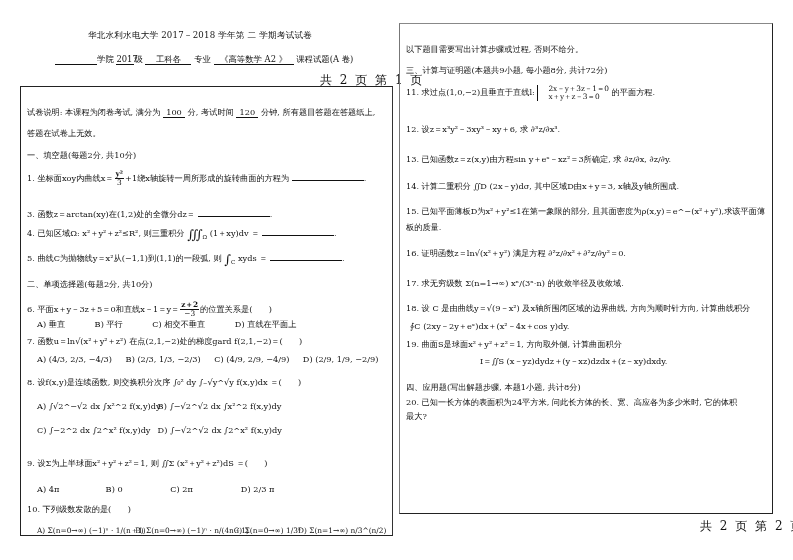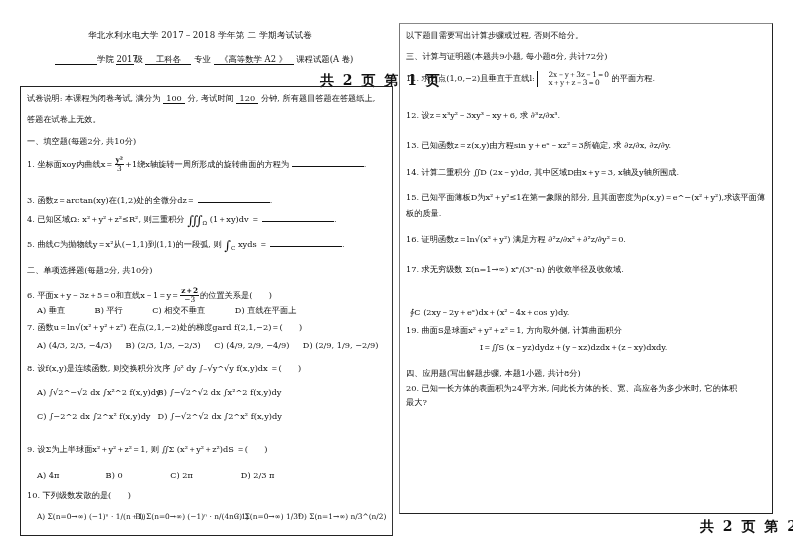--- a/index.html
+++ b/index.html
@@ -2,25 +2,25 @@
 <html><head>
 <meta charset="utf-8">
 <style>
   html, body { margin:0; padding:0; background:#ffffff; }
   body { width:793px; height:560px; position:relative; overflow:hidden;
          font-family:"DejaVu Serif", "Liberation Serif", serif; color:#111; font-size:8.2px; }
   .abs { position:absolute; white-space:nowrap; }
   .title { left:0; width:400px; text-align:center; top:30px; font-size:8.6px; letter-spacing:0.2px; }
   .subtitle { left:55px; top:54px; font-size:8.4px; }
   .u { display:inline-block; border-bottom:1px solid #111; text-align:center; line-height:10px; }
-  .pageno { font-size:14px; letter-spacing:2px;font-weight:bold; }
+  .pageno { font-size:12px; letter-spacing:2px; }
   .box { position:absolute; border:1.5px solid #222; box-sizing:border-box; }
   .box.left { left:20px; top:86px; width:373px; height:450px; border-right-color:#333; }
   .box.right { left:399px; top:23px; width:374px; height:491px; border-left-color:#777; border-top-color:#888; }
-  .line { position:absolute; left:6px; white-space:nowrap; line-height:11px; }
+  .line { position:absolute; left:6px; white-space:nowrap; line-height:11px;margin-top:14px; }
   .blank { display:inline-block; border-bottom:1px solid #111; height:9px; vertical-align:baseline; }
   .frac { display:inline-block; vertical-align:middle; text-align:center; font-size:7.4px; line-height:8px; margin:0 1px; }
   .frac .n { display:block; border-bottom:0.8px solid #111; padding:0 1px;font-weight:bold; }
   .frac .d { display:block; padding:0 1px; }
   .int { font-size:13px; vertical-align:middle; }
   .sub { font-size:5.5px; vertical-align:-3px; }
   .opt { display:inline-block; }
 </style>
 </head>
 <body>
@@ -123,20 +123,21 @@
     </span>
     <span>的平面方程.</span>
   </div>
   <div class="line" style="top:86px">12. 设z＝x³y²－3xy³－xy＋6, 求 ∂³z/∂x³.</div>
   <div class="line" style="top:116px">13. 已知函数z＝z(x,y)由方程sin y＋eˣ－xz²＝3所确定, 求 ∂z/∂x, ∂z/∂y.</div>
   <div class="line" style="top:143px">14. 计算二重积分 ∬D (2x－y)dσ, 其中区域D由x＋y＝3, x轴及y轴所围成.</div>
   <div class="line" style="top:168px">15. 已知平面薄板D为x²＋y²≤1在第一象限的部分, 且其面密度为ρ(x,y)＝e^−(x²＋y²),求该平面薄</div>
   <div class="line" style="top:184px">板的质量.</div>
   <div class="line" style="top:210px">16. 证明函数z＝ln√(x²＋y²) 满足方程 ∂²z/∂x²＋∂²z/∂y²＝0.</div>
   <div class="line" style="top:240px">17. 求无穷级数 Σ(n=1→∞) xⁿ/(3ⁿ·n) 的收敛半径及收敛域.</div>
+  <div class="line" style="top:265px">18. 设 C 是由曲线y＝√(9－x²) 及x轴所围闭区域的边界曲线, 方向为顺时针方向, 计算曲线积分</div>
   <div class="line" style="top:283px; left:10px">∮C (2xy－2y＋eˣ)dx＋(x²－4x＋cos y)dy.</div>
   <div class="line" style="top:301px">19. 曲面S是球面x²＋y²＋z²＝1, 方向取外侧, 计算曲面积分</div>
   <div class="line" style="top:318px; left:80px">I＝∬S (x－yz)dydz＋(y－xz)dzdx＋(z－xy)dxdy.</div>
   <div class="line" style="top:344px">四、应用题(写出解题步骤, 本题1小题, 共计8分)</div>
   <div class="line" style="top:359px">20. 已知一长方体的表面积为24平方米, 问此长方体的长、宽、高应各为多少米时, 它的体积</div>
   <div class="line" style="top:373px">最大?</div>
 </div>
 
 <div class="abs pageno" style="left:700px; top:518px;">共 2 页 第 2 页</div>
 

